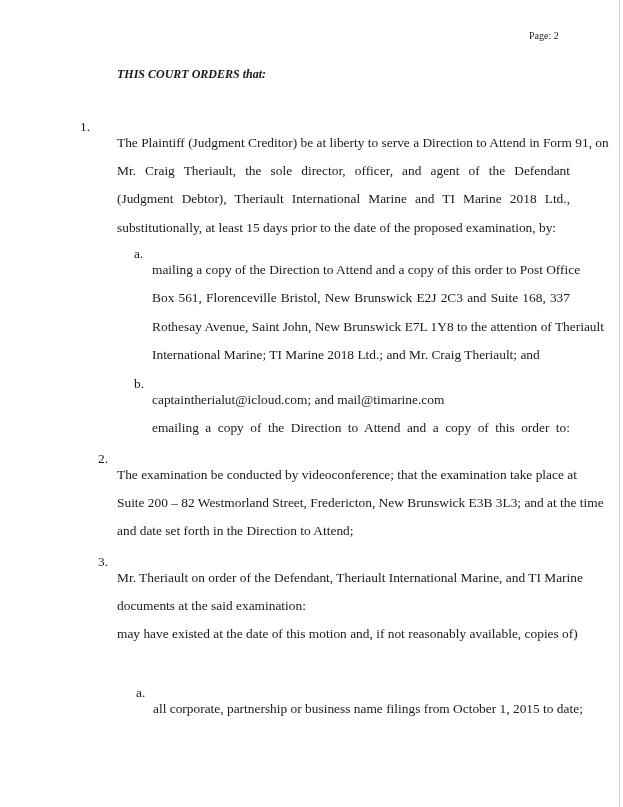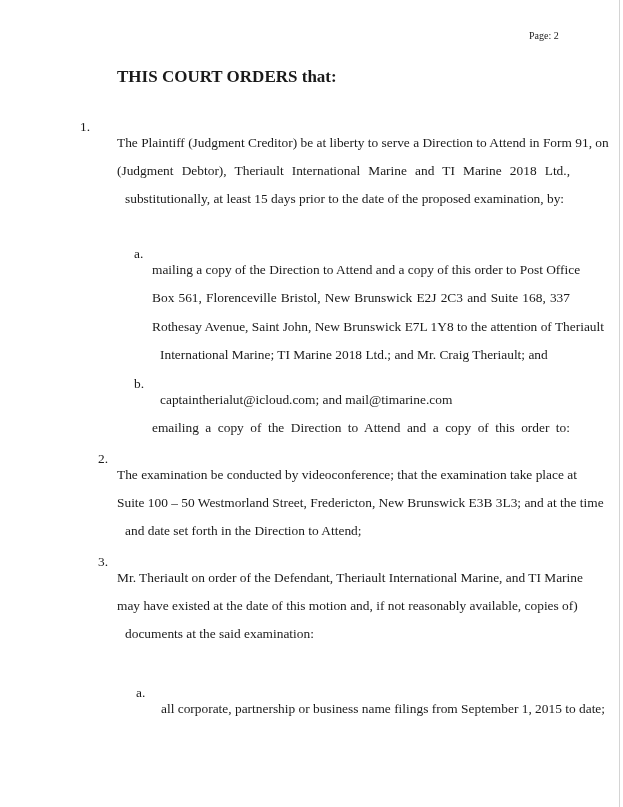--- a/index.html
+++ b/index.html
@@ -29,22 +29,23 @@
       left: 529px;
       top: 30px;
       font-size: 10px;
       white-space: nowrap;
     }
     .title {
       position: absolute;
       left: 117px;
       top: 67px;
       font-weight: bold;
-      font-size: 17px;
+      font-size: 12px;
       white-space: nowrap;
+      font-style: italic;
     }
     .item {
       position: absolute;
     }
     .num {
       position: absolute;
       top: 0;
       white-space: nowrap;
     }
     .body-text {
@@ -56,21 +57,20 @@
     }
     .body-text .line {
       display: block;
       text-align: justify;
       text-align-last: justify;
       white-space: nowrap;
       height: 28.2px;
     }
     .body-text .line.last {
       text-align-last: left;
-      margin-left: 8px;
     }
     
     #item1 { left: 0; top: 113px; }
     #item1 .num { left: 80px; line-height: 28.2px; }
     #item1 .body-text { left: 117px; width: 453px; }
     
     #item1a { left: 0; top: 240px; }
     #item1a .num { left: 134px; line-height: 28.4px; }
     #item1a .body-text { left: 152px; width: 418px; line-height: 28.4px; }
     #item1a .body-text .line { height: 28.4px; font-family: Liberation Serif, serif; }
@@ -97,20 +97,21 @@
 <div class="edge-line"></div>
 
 <div class="page-number">Page: 2</div>
 
 <div class="title">THIS COURT ORDERS that:</div>
 
 <div class="item" id="item1">
   <span class="num">1.</span>
   <div class="body-text">
     <span class="line">The Plaintiff (Judgment Creditor) be at liberty to serve a Direction to Attend in Form 91, on</span>
+    <span class="line">Mr. Craig Theriault, the sole director, officer, and agent of the Defendant</span>
     <span class="line">(Judgment Debtor), Theriault International Marine and TI Marine 2018 Ltd.,</span>
     <span class="line last">substitutionally, at least 15 days prior to the date of the proposed examination, by:</span>
   </div>
 </div>
 
 <div class="item" id="item1a">
   <span class="num">a.</span>
   <div class="body-text">
     <span class="line">mailing a copy of the Direction to Attend and a copy of this order to Post Office</span>
     <span class="line">Box 561, Florenceville Bristol, New Brunswick E2J 2C3 and Suite 168, 337</span>
@@ -124,32 +125,32 @@
   <div class="body-text">
     <span class="line last">captaintherialut@icloud.com; and mail@timarine.com</span>
     <span class="line">emailing a copy of the Direction to Attend and a copy of this order to:</span>
   </div>
 </div>
 
 <div class="item" id="item2">
   <span class="num">2.</span>
   <div class="body-text">
     <span class="line">The examination be conducted by videoconference; that the examination take place at</span>
-    <span class="line">Suite 100 – 50 Westmorland Street, Fredericton, New Brunswick E3B 3L3; and at the time</span>
+    <span class="line">Suite 200 – 82 Westmorland Street, Fredericton, New Brunswick E3B 3L3; and at the time</span>
     <span class="line last">and date set forth in the Direction to Attend;</span>
   </div>
 </div>
 
 <div class="item" id="item3">
   <span class="num">3.</span>
   <div class="body-text">
     <span class="line">Mr. Theriault on order of the Defendant, Theriault International Marine, and TI Marine</span>
+    <span class="line last">documents at the said examination:</span>
     <span class="line">may have existed at the date of this motion and, if not reasonably available, copies of)</span>
-    <span class="line last">documents at the said examination:</span>
   </div>
 </div>
 
 <div class="item" id="item3a">
   <span class="num">a.</span>
   <div class="body-text">
-    <span class="line last">all corporate, partnership or business name filings from September 1, 2015 to date;</span>
+    <span class="line last">all corporate, partnership or business name filings from October 1, 2015 to date;</span>
   </div>
 </div>
 
 </body></html>

